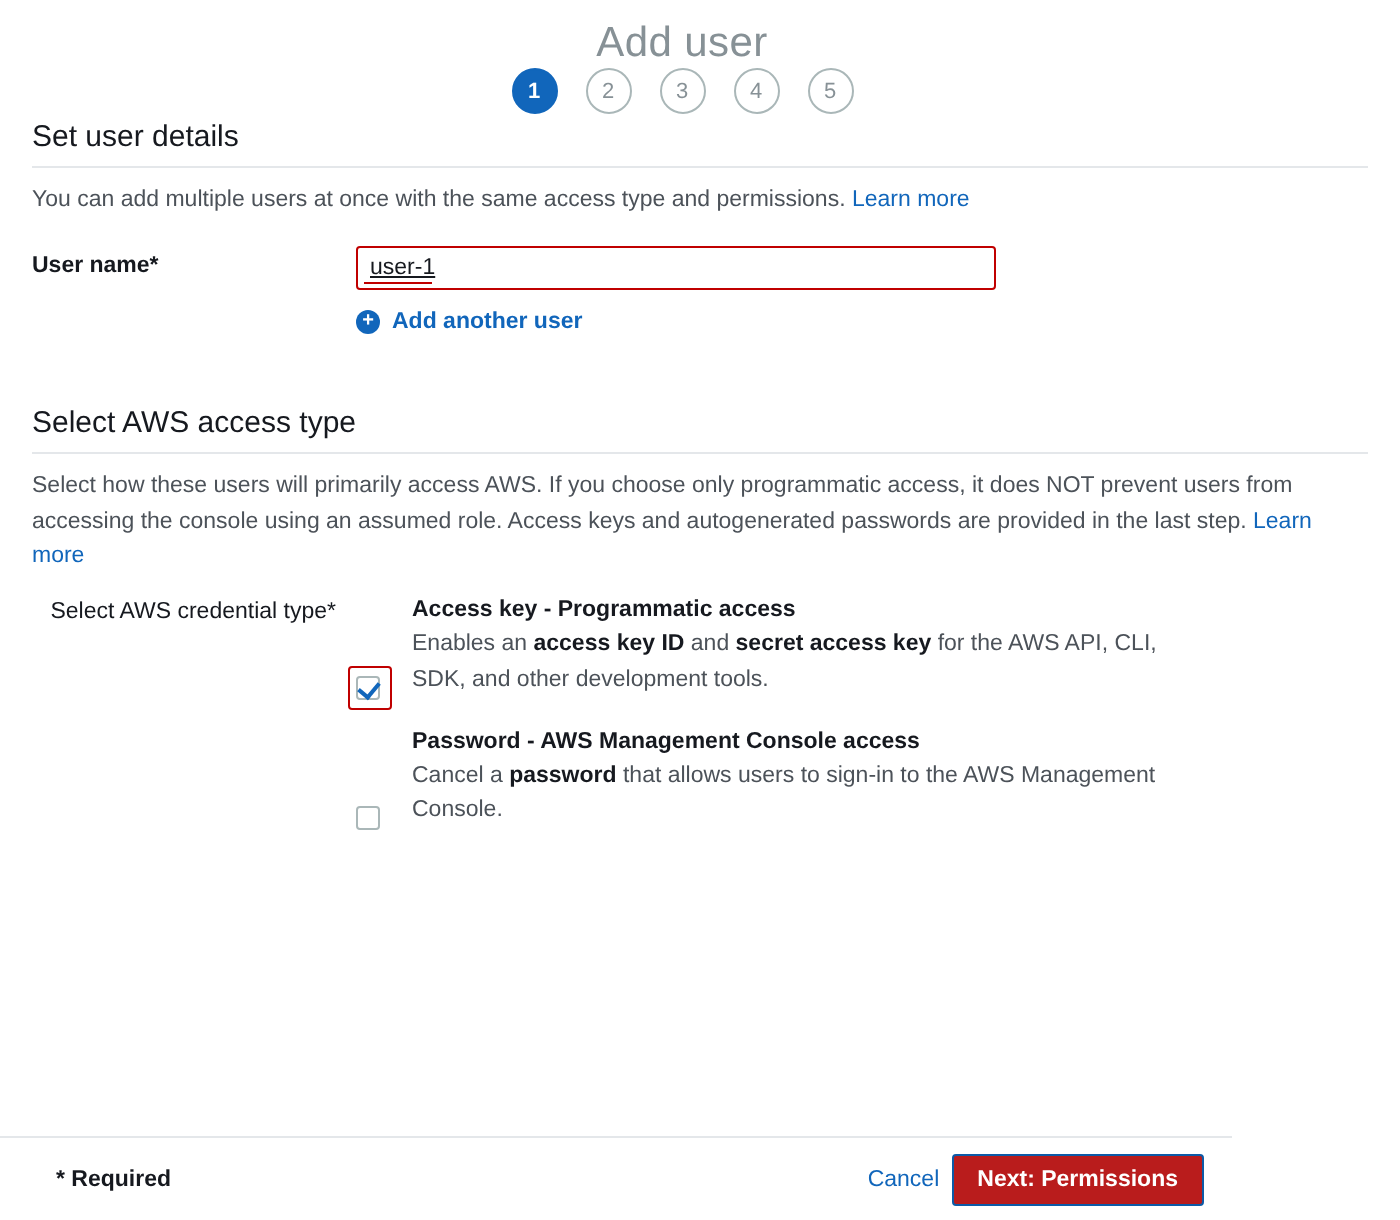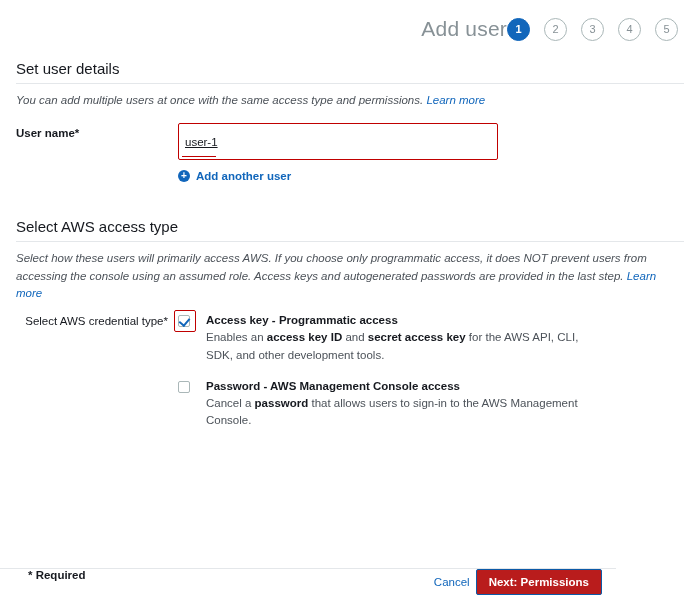--- a/index.html
+++ b/index.html
@@ -16,23 +16,24 @@
   }
   .page {
     position: relative;
     width: 700px;
     height: 610px;
   }
   
   .top-bar {
     display: flex;
     align-items: center;
-    justify-content: flex-end;
+    justify-content: space-between;
     padding: 10px 22px 0 4px;
     height: 48px;
+    flex-direction: column;
   }
   .page-title {
     font-size: 21px;
     color: #879196;
     font-weight: normal;
     letter-spacing: .2px;
   }
   .steps {
     display: flex;
     align-items: center;
@@ -68,21 +69,20 @@
     border: 0;
     border-top: 1px solid #e4e7ea;
     margin: 0 0 8px 0;
   }
   .section-desc {
     font-size: 11.5px;
     color: #4c5259;
     line-height: 1.5;
     max-width: 672px;
     margin-bottom: 10px;
-    font-style: italic;
   }
   a.link {
     color: #1166bb;
     text-decoration: none;
   }
   
   .form-row {
     display: flex;
     align-items: flex-start;
     margin-top: 14px;
@@ -92,21 +92,21 @@
     text-align: left;
     padding-right: 10px;
     font-size: 11.5px;
     font-weight: bold;
     color: #16191f;
     padding-top: 4px;
   }
   .form-field { flex: 1; }
   .text-input {
     width: 320px;
-    height: 37px;
+    height: 22px;
     border: 1px solid #c00000;
     border-radius: 2px;
     padding: 2px 6px;
     font-size: 11.5px;
     color: #16191f;
     font-family: "Liberation Sans", sans-serif;
     outline: none;
     background: #fff;
     position: relative;
     text-decoration: underline;
@@ -151,21 +151,21 @@
   .cred-label {
     width: 162px;
     text-align: right;
     padding-right: 10px;
     font-size: 11.5px;
     font-weight: normal;
     color: #16191f;
     padding-top: 1px;
   }
   .cred-options { flex: 1; }
-  .cred-option { display: flex; align-items: flex-start; }
+  .cred-option { display: flex; align-items: flex-end; }
   .cred-option + .cred-option { margin-top: 15px; }
   .cb-holder {
     width: 28px;
     padding-top: 1px;
     position: relative;
   }
   .cb {
     width: 12px;
     height: 12px;
     border: 1px sold #aab7b8;
@@ -213,21 +213,21 @@
   .cred-sub b { font-weight: bold; color: #16191f; }
   
   .footer {
     position: absolute;
     left: 0;
     bottom: 0;
     width: 616px;
     height: 42px;
     border-top: 1px solid #e4e7ea;
     display: flex;
-    align-items: flex-start;
+    align-items: center;
     justify-content: space-between;
     padding: 0 14px 0 28px;
     background: #fff;
   }
   .required-note {
     font-size: 11.5px;
     color: #16191f;
     font-weight: bold;
   }
   .footer-actions {

